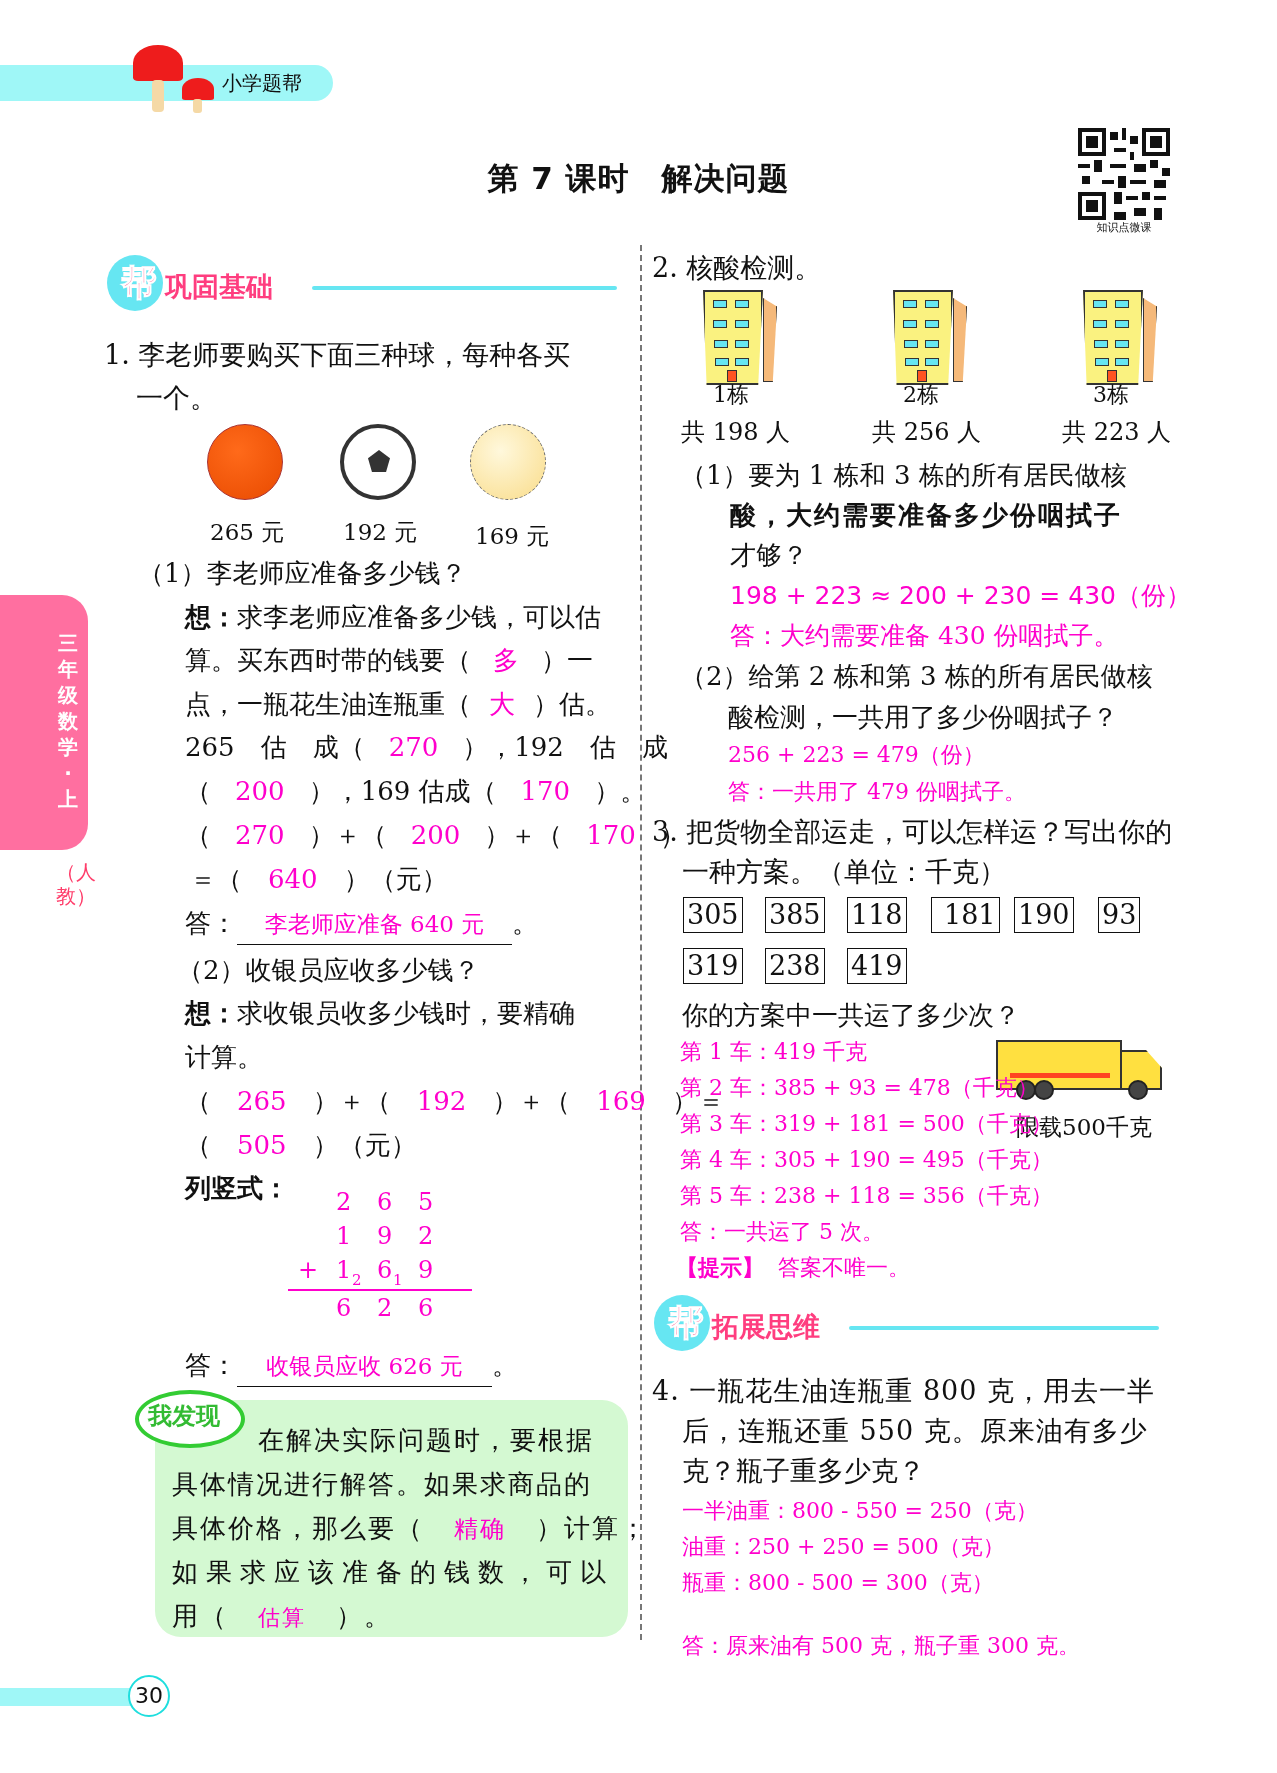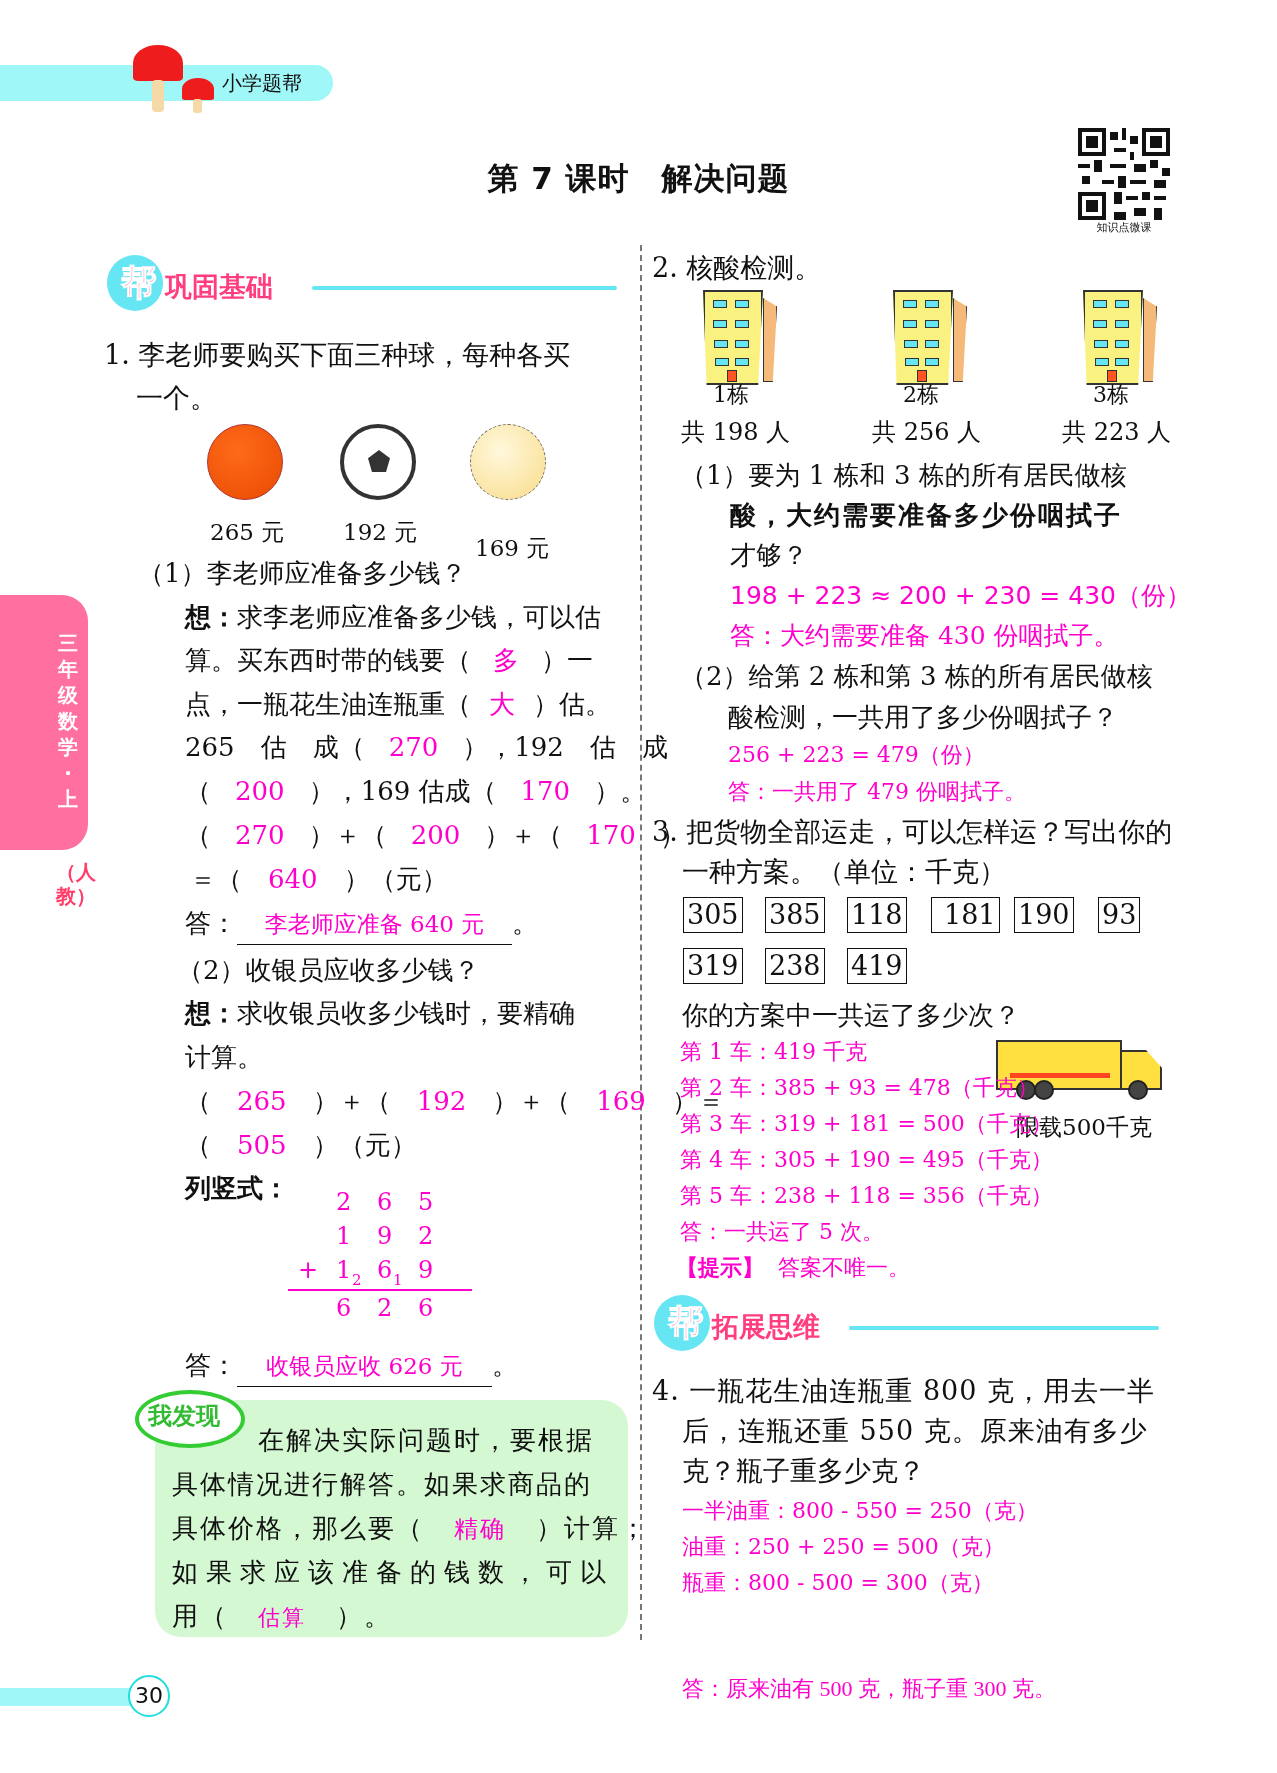--- a/index.html
+++ b/index.html
@@ -19,21 +19,21 @@
   .sec-head { height: 60px; }
   .sec-circle { position: absolute; left: 0; top: 0; width: 56px; height: 56px; border-radius: 50%; background: #66e6f2; }
   .sec-bang { position: absolute; left: 14px; top: 4px; font-size: 36px; font-weight: bold; color: #ff3d7f; font-family: "DejaVu Sans", sans-serif; -webkit-text-stroke: 1px #fff; }
   .sec-title { position: absolute; left: 58px; top: 14px; font-size: 27px; font-weight: bold; color: #ff3d7f; font-family: "DejaVu Sans", sans-serif; }
   .sec-line { position: absolute; top: 31px; height: 4px; background: #66e6f2; border-radius: 2px; }
   
   .divider { left: 640px; top: 245px; width: 0; height: 1395px; border-left: 2px dashed #777; }
   
   .side-tab { left: 0; top: 595px; width: 88px; height: 255px; background: #ff6fa0; border-radius: 0 26px 26px 0; }
   .side-text { left: 56px; top: 630px; width: 24px; font-size: 20px; line-height: 26px; color: #fff; font-weight: bold; font-family: "DejaVu Sans", sans-serif; text-align: center; }
-  .side-sub { left: 56px; top: 860px; width: 24px; font-size: 20px; line-height: 24px; color: #ff3d6a; font-weight: bold; font-family: "DejaVu Sans", sans-serif; text-align: center; }
+  .side-sub { left: 56px; top: 860px; width: 24px; font-size: 20px; line-height: 24px; color: #ff3d6a; font-weight: normal; font-family: "DejaVu Sans", sans-serif; text-align: center; }
   
   .ball { width: 76px; height: 76px; border-radius: 50%; }
   .basketball { background: radial-gradient(circle at 40% 35%, #ff6a1a, #e84a00); border: 1px solid #a33; }
   .soccer { background: #fff; border: 4px solid #333; }
   .volley { background: radial-gradient(circle at 40% 35%, #fff8dc, #f9dc8a); border: 1px dashed #666; }
   
   .numbox { border: 1.5px solid #111; height: 36px; padding: 0 3px; font-size: 27px; line-height: 34px; }
   .underline { border-bottom: 1.5px solid #111; display: inline-block; }
   
   .discover { left: 155px; top: 1400px; width: 473px; height: 237px; background: #d4f9d2; border-radius: 26px; }
@@ -123,21 +123,21 @@
 <div class="abs txt" style="left:136px;top:378px;font-size:27px;">一个。</div>
 
 <div class="abs ball basketball" style="left:207px;top:424px;"></div>
 <div class="abs ball soccer" style="left:340px;top:424px;">
   <div style="position:absolute;left:24px;top:22px;width:22px;height:22px;background:#333;clip-path:polygon(50% 0,100% 38%,82% 100%,18% 100%,0 38%);"></div>
 </div>
 <div class="abs ball volley" style="left:470px;top:424px;"></div>
 
 <div class="abs txt" style="left:210px;top:512px;font-size:23px;">265 元</div>
 <div class="abs txt" style="left:343px;top:512px;font-size:23px;">192 元</div>
-<div class="abs txt" style="left:475px;top:528px;font-size:23px;">169 元</div>
+<div class="abs txt" style="left:475px;top:516px;font-size:23px;">169 元</div>
 
 <div class="abs txt" style="left:138px;top:553px;">（1）李老师应准备多少钱？</div>
 <div class="abs txt" style="left:185px;top:597px;"><b class="sans">想：</b><span>求李老师应准备多少钱，可以估</span></div>
 <div class="abs txt" style="left:185px;top:640px;"><span>算。买东西时带的钱要（</span><span class="mag" style="padding:0 22px;">多</span><span>）一</span></div>
 <div class="abs txt" style="left:185px;top:684px;"><span>点，一瓶花生油连瓶重（</span><span class="mag" style="padding:0 18px;">大</span><span>）估。</span></div>
 <div class="abs txt" style="left:185px;top:727px;"><span>265　估　成（</span><span class="mag" style="padding:0 24px;">270</span><span>），192　估　成</span></div>
 <div class="abs txt" style="left:185px;top:771px;"><span>（</span><span class="mag" style="padding:0 24px;">200</span><span>），169 估成（</span><span class="mag" style="padding:0 24px;">170</span><span>）。</span></div>
 <div class="abs txt" style="left:185px;top:815px;">（<span class="mag" style="padding:0 24px;">270</span>）＋（<span class="mag" style="padding:0 24px;">200</span>）＋（<span class="mag" style="padding:0 24px;">170</span>）</div>
 <div class="abs txt" style="left:190px;top:859px;">＝（<span class="mag" style="padding:0 26px;">640</span>）<span>（元）</span></div>
 <div class="abs txt" style="left:185px;top:903px;"><span>答：</span><span class="underline mag" style="width:275px;text-align:center;font-size:23px;">李老师应准备 640 元</span>。</div>
@@ -277,16 +277,16 @@
   <span class="sec-title">拓展思维</span>
   <div class="sec-line" style="left:195px;width:310px;"></div>
 </div>
 
 <div class="abs txt" style="left:652px;top:1371px;font-size:27px;letter-spacing:1px;">4. 一瓶花生油连瓶重 800 克，用去一半</div>
 <div class="abs txt" style="left:682px;top:1411px;font-size:27px;letter-spacing:1px;">后，连瓶还重 550 克。原来油有多少</div>
 <div class="abs txt" style="left:682px;top:1451px;font-size:27px;">克？瓶子重多少克？</div>
 <div class="abs txt mag" style="left:682px;top:1493px;font-size:22px;line-height:36px;">一半油重：800 - 550 = 250（克）</div>
 <div class="abs txt mag" style="left:682px;top:1529px;font-size:22px;line-height:36px;">油重：250 + 250 = 500（克）</div>
 <div class="abs txt mag" style="left:682px;top:1565px;font-size:22px;line-height:36px;">瓶重：800 - 500 = 300（克）</div>
-<div class="abs txt mag" style="left:682px;top:1671px;font-size:22px;line-height:36px;font-family:Liberation Serif, serif;">答：原来油有 500 克，瓶子重 300 克。</div>
+<div class="abs txt mag" style="left:682px;top:1628px;font-size:22px;line-height:36px;">答：原来油有 500 克，瓶子重 300 克。</div>
 
 <div class="abs bottom-band"></div>
 <div class="abs page-circle">30</div>
 
 </body></html>

